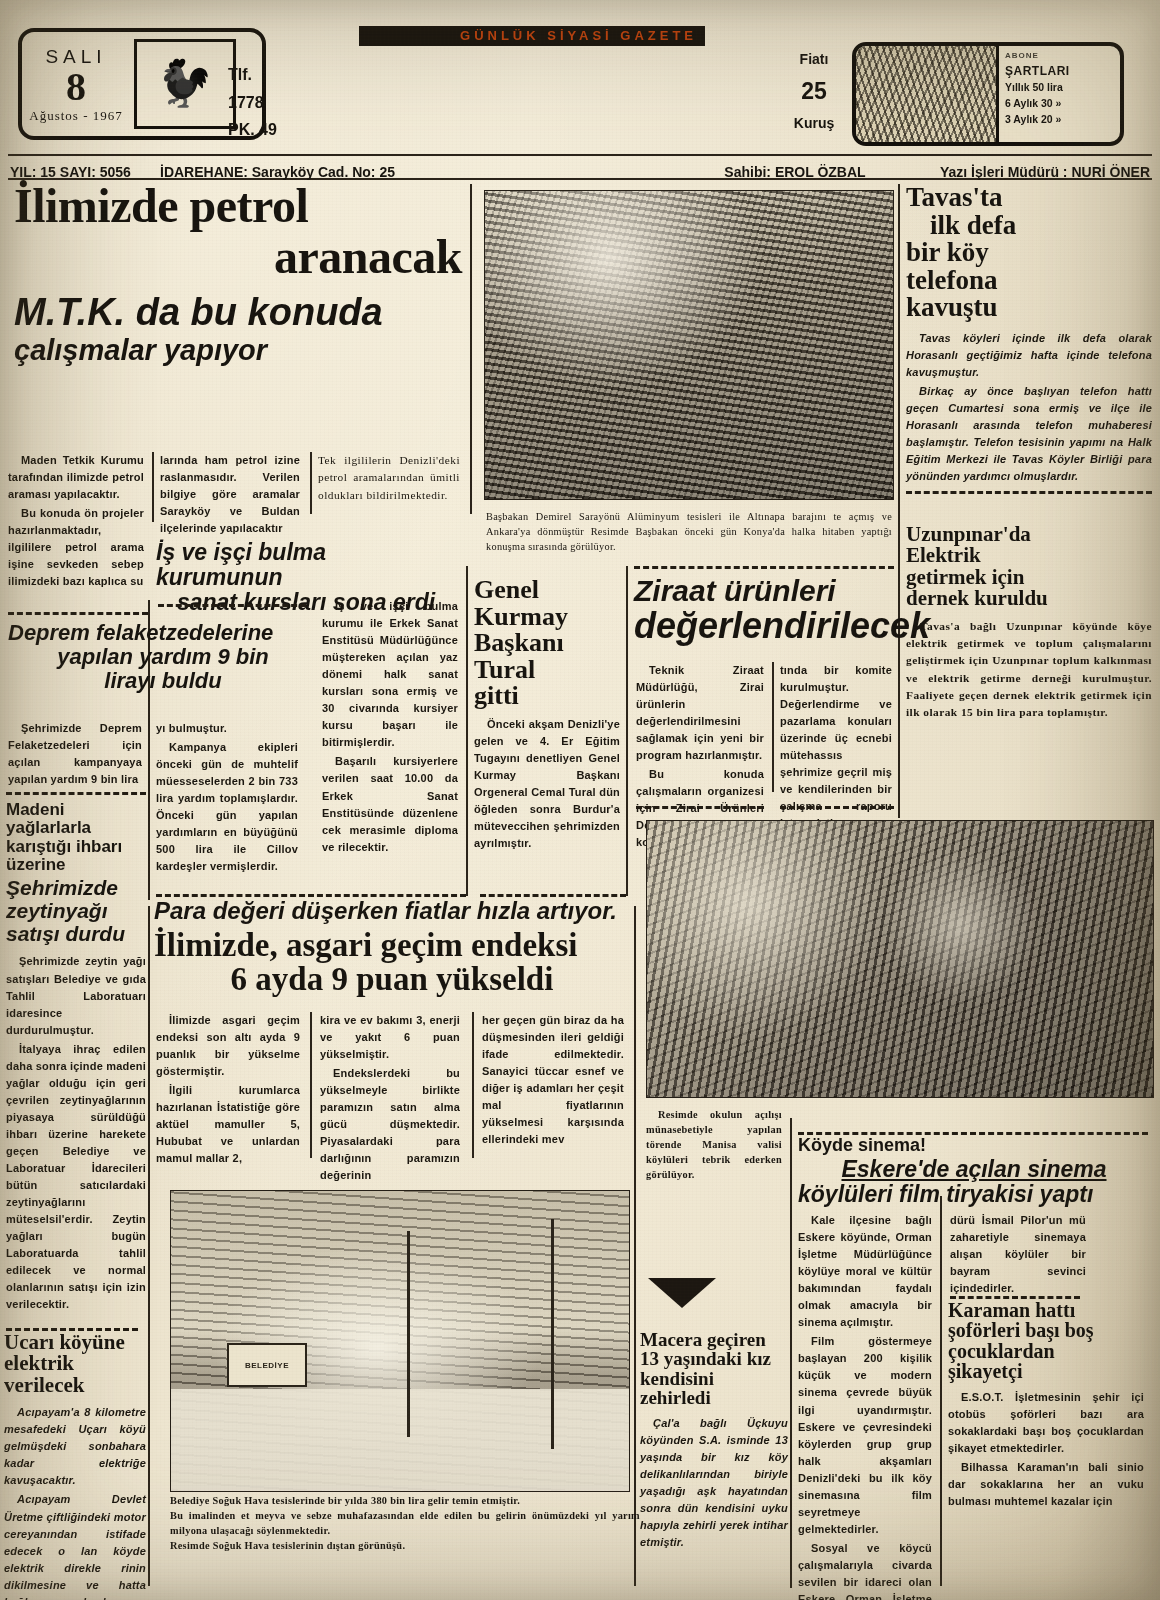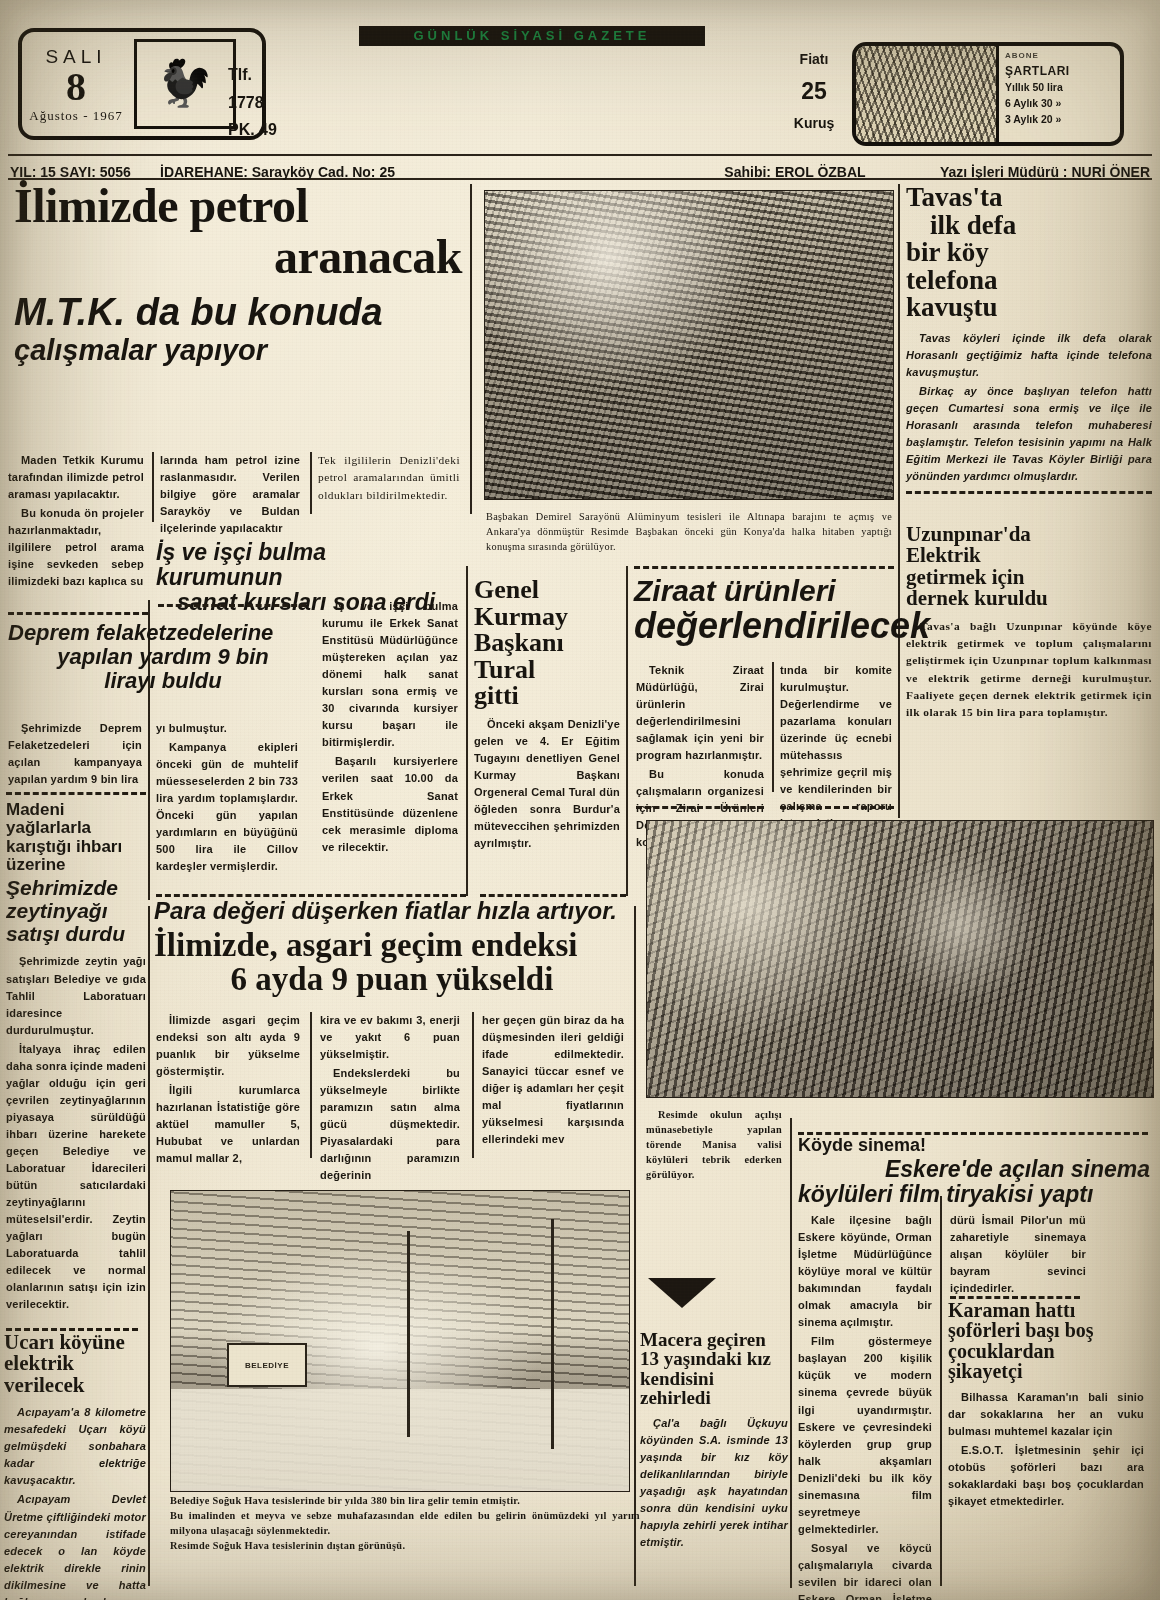--- a/index.html
+++ b/index.html
@@ -52,23 +52,23 @@
   .phonebox div{margin-bottom:6px;}
 
   .title-wrap{position:absolute;left:292px;top:6px;width:480px;text-align:center;}
   .title{
     font-family:"Liberation Serif",serif;font-weight:bold;
     font-size:93px;line-height:.92;color:#b4261e;
     letter-spacing:-1px;
     text-shadow:1px 1px 0 rgba(120,25,18,.35);
   }
   .subtitle-band{
-    margin:2px auto 0;width:330px;background:#14110c;color:#15803d;
+    margin:2px auto 0;width:330px;background:#14110c;color:#c2410c;
     font-family:"Liberation Sans",sans-serif;font-size:13px;letter-spacing:4px;
-    padding:2px 8px 3px;font-weight:bold;
+    padding:2px 8px 3px;font-weight:bold;text-align:right;
   }
   .price{position:absolute;left:782px;top:34px;width:64px;text-align:center;font-family:"Liberation Sans",sans-serif;font-weight:bold;font-size:14px;line-height:1;}
   .price .amt{font-size:23px;display:block;margin:14px 0 13px;}
   .abonebox{
     position:absolute;left:852px;top:24px;width:264px;height:96px;
     border:4px solid #14110c;border-radius:14px;display:flex;overflow:hidden;background:#e9e0c8;
   }
   .abone-art{
     width:140px;
     background:
@@ -374,41 +374,41 @@
       <div class="hl" style="font-size:19px;">13 yaşındaki kız</div>
       <div class="hl" style="font-size:19px;">kendisini zehirledi</div>
       <div class="body-s" style="margin-top:7px;font-style:italic;">
         <p>Çal'a bağlı Üçkuyu köyünden S.A. isminde 13 yaşında bir kız köy delikanlılarından biriyle yaşadığı aşk hayatından sonra dün kendisini uyku hapıyla zehirli yerek intihar etmiştir.</p>
       </div>
     </div>
 
     <div class="dash" style="position:absolute;left:798px;top:1126px;width:350px;"></div>
     <div style="position:absolute;left:798px;top:1136px;width:352px;">
       <div class="hl-it" style="font-size:18px;font-style:normal;">Köyde sinema!</div>
-      <div class="hl-it" style="font-size:23px;text-align:right;margin-top:2px;">Eskere'de açılan sinema</div>
+      <div class="hl-it" style="font-size:23px;text-align:center;margin-top:2px;text-decoration:underline;">Eskere'de açılan sinema</div>
       <div class="hl-it" style="font-size:23px;">köylüleri film tiryakisi yaptı</div>
     </div>
     <div style="position:absolute;left:798px;top:1212px;width:134px;" class="body-s">
       <p>Kale ilçesine bağlı Eskere köyünde, Orman İşletme Müdürlüğünce köylüye moral ve kültür bakımından faydalı olmak amacıyla bir sinema açılmıştır.</p>
       <p>Film göstermeye başlayan 200 kişilik küçük ve modern sinema çevrede büyük ilgi uyandırmıştır. Eskere ve çevresindeki köylerden grup grup halk akşamları Denizli'deki bu ilk köy sinemasına film seyretmeye gelmektedirler.</p>
       <p>Sosyal ve köycü çalışmalarıyla civarda sevilen bir idareci olan Eskere Orman İşletme Mü</p>
     </div>
     <div style="position:absolute;left:950px;top:1212px;width:136px;" class="body-s">
       <p style="text-indent:0">dürü İsmail Pilor'un mü zaharetiyle sinemaya alışan köylüler bir bayram sevinci içindedirler.</p>
     </div>
 
     <div class="dash" style="position:absolute;left:950px;top:1290px;width:130px;"></div>
     <div style="position:absolute;left:948px;top:1300px;width:206px;">
       <div class="hl" style="font-size:20px;">Karaman hattı</div>
       <div class="hl" style="font-size:20px;">şoförleri başı boş</div>
       <div class="hl" style="font-size:20px;">çocuklardan</div>
       <div class="hl" style="font-size:20px;">şikayetçi</div>
       <div class="body-s" style="margin-top:7px;width:196px;">
+        <p>E.S.O.T. İşletmesinin şehir içi otobüs şoförleri bazı ara sokaklardaki başı boş çocuklardan şikayet etmektedirler.</p>
         <p>Bilhassa Karaman'ın bali sinio dar sokaklarına her an vuku bulması muhtemel kazalar için</p>
-        <p>E.S.O.T. İşletmesinin şehir içi otobüs şoförleri bazı ara sokaklardaki başı boş çocuklardan şikayet etmektedirler.</p>
       </div>
     </div>
 
     <div class="dash" style="position:absolute;left:6px;top:1322px;width:132px;"></div>
     <div style="position:absolute;left:4px;top:1332px;width:142px;">
       <div class="hl" style="font-size:21px;">Ucarı köyüne</div>
       <div class="hl" style="font-size:21px;">elektrik verilecek</div>
       <div class="body-s" style="margin-top:8px;font-style:italic;">
         <p>Acıpayam'a 8 kilometre mesafedeki Uçarı köyü gelmüşdeki sonbahara kadar elektriğe kavuşacaktır.</p>
         <p>Acıpayam Devlet Üretme çiftliğindeki motor cereyanından istifade edecek o lan köyde elektrik direkle rinin dikilmesine ve hatta bağlanmasına başlanmış</p>

